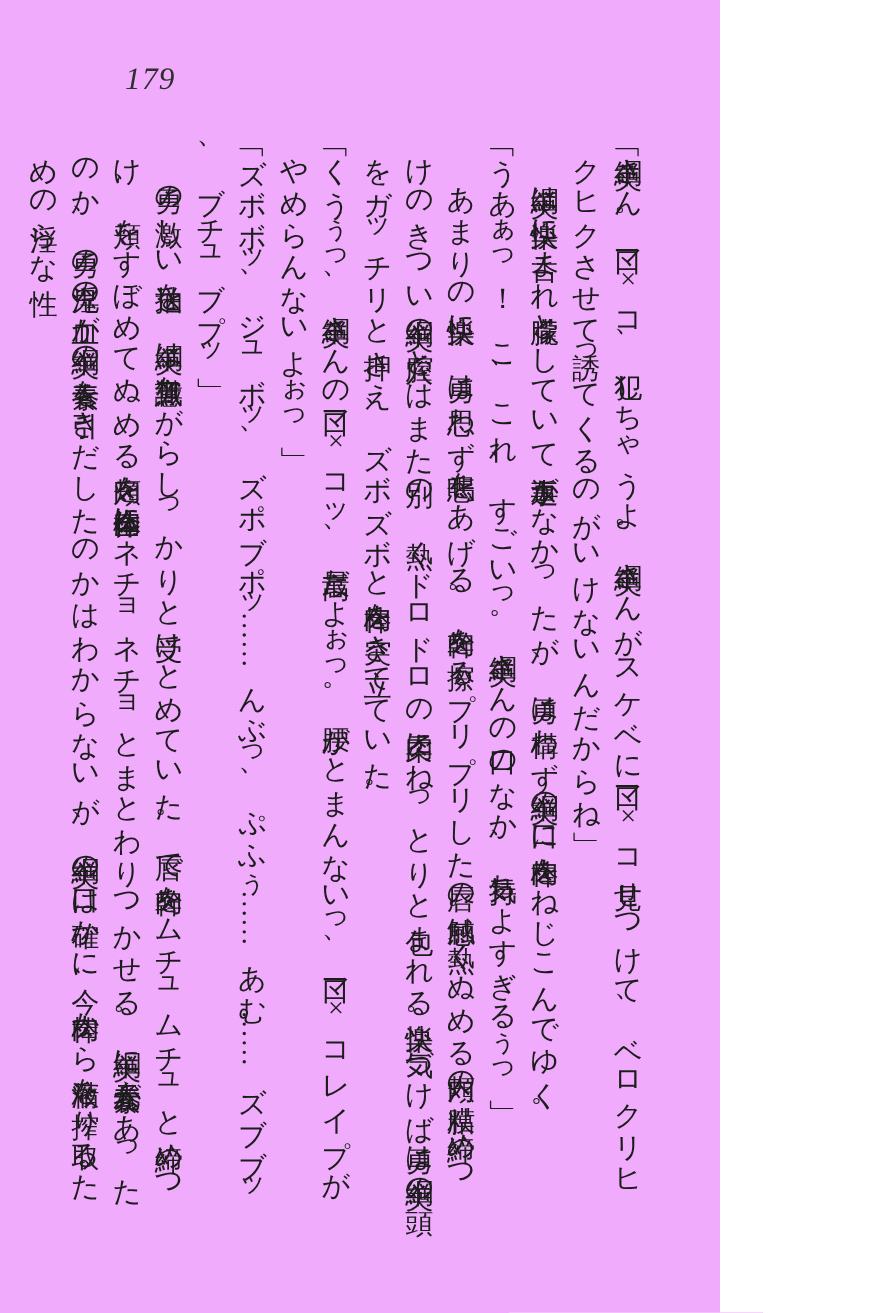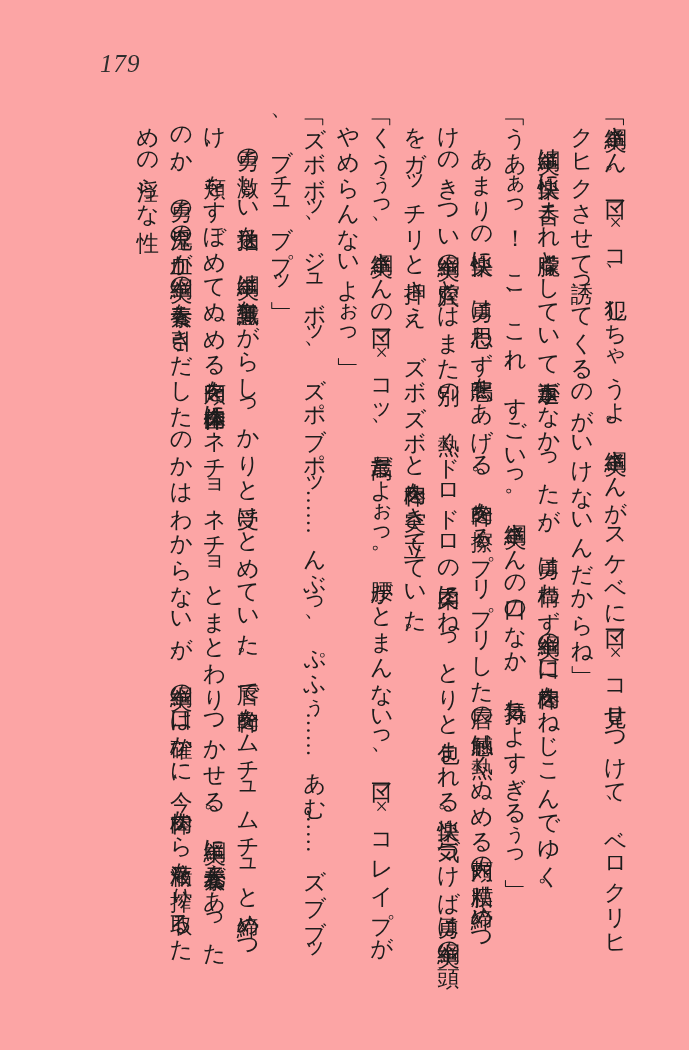--- a/index.html
+++ b/index.html
@@ -7,23 +7,23 @@
     padding: 0;
   }
   body {
     width: 695px;
     height: 1050px;
     background: #ffffff;
     font-family: "Liberation Serif", "DejaVu Serif", serif;
   }
   .page {
     position: relative;
-    width: 689px;
+    width: 576px;
     height: 1050px;
-    background: #fca5a5;
+    background: #f0abfc;
     overflow: hidden;
   }
   .page-number {
     position: absolute;
     top: 50px;
     left: 100px;
     font-size: 25px;
     font-style: italic;
     color: #2e2e2e;
     letter-spacing: 1px;

